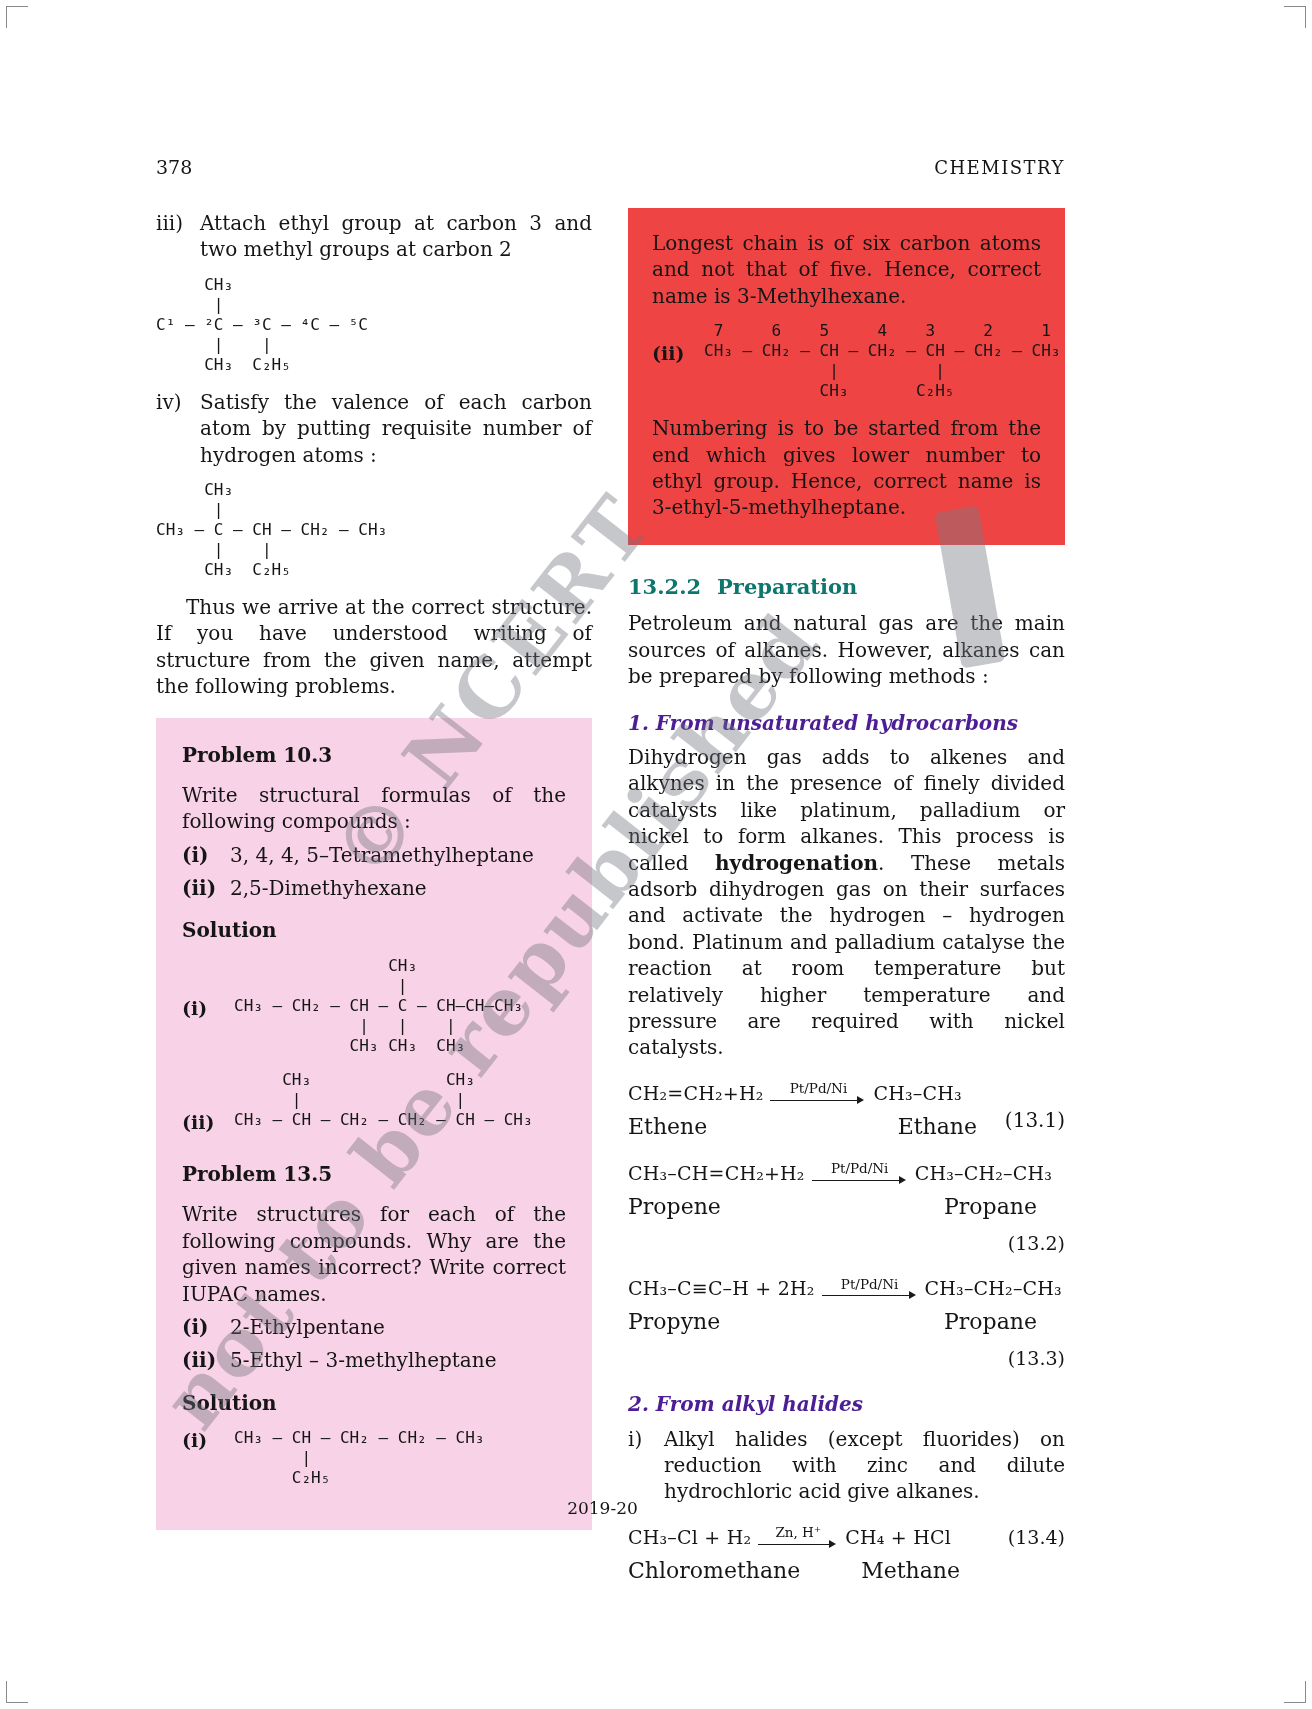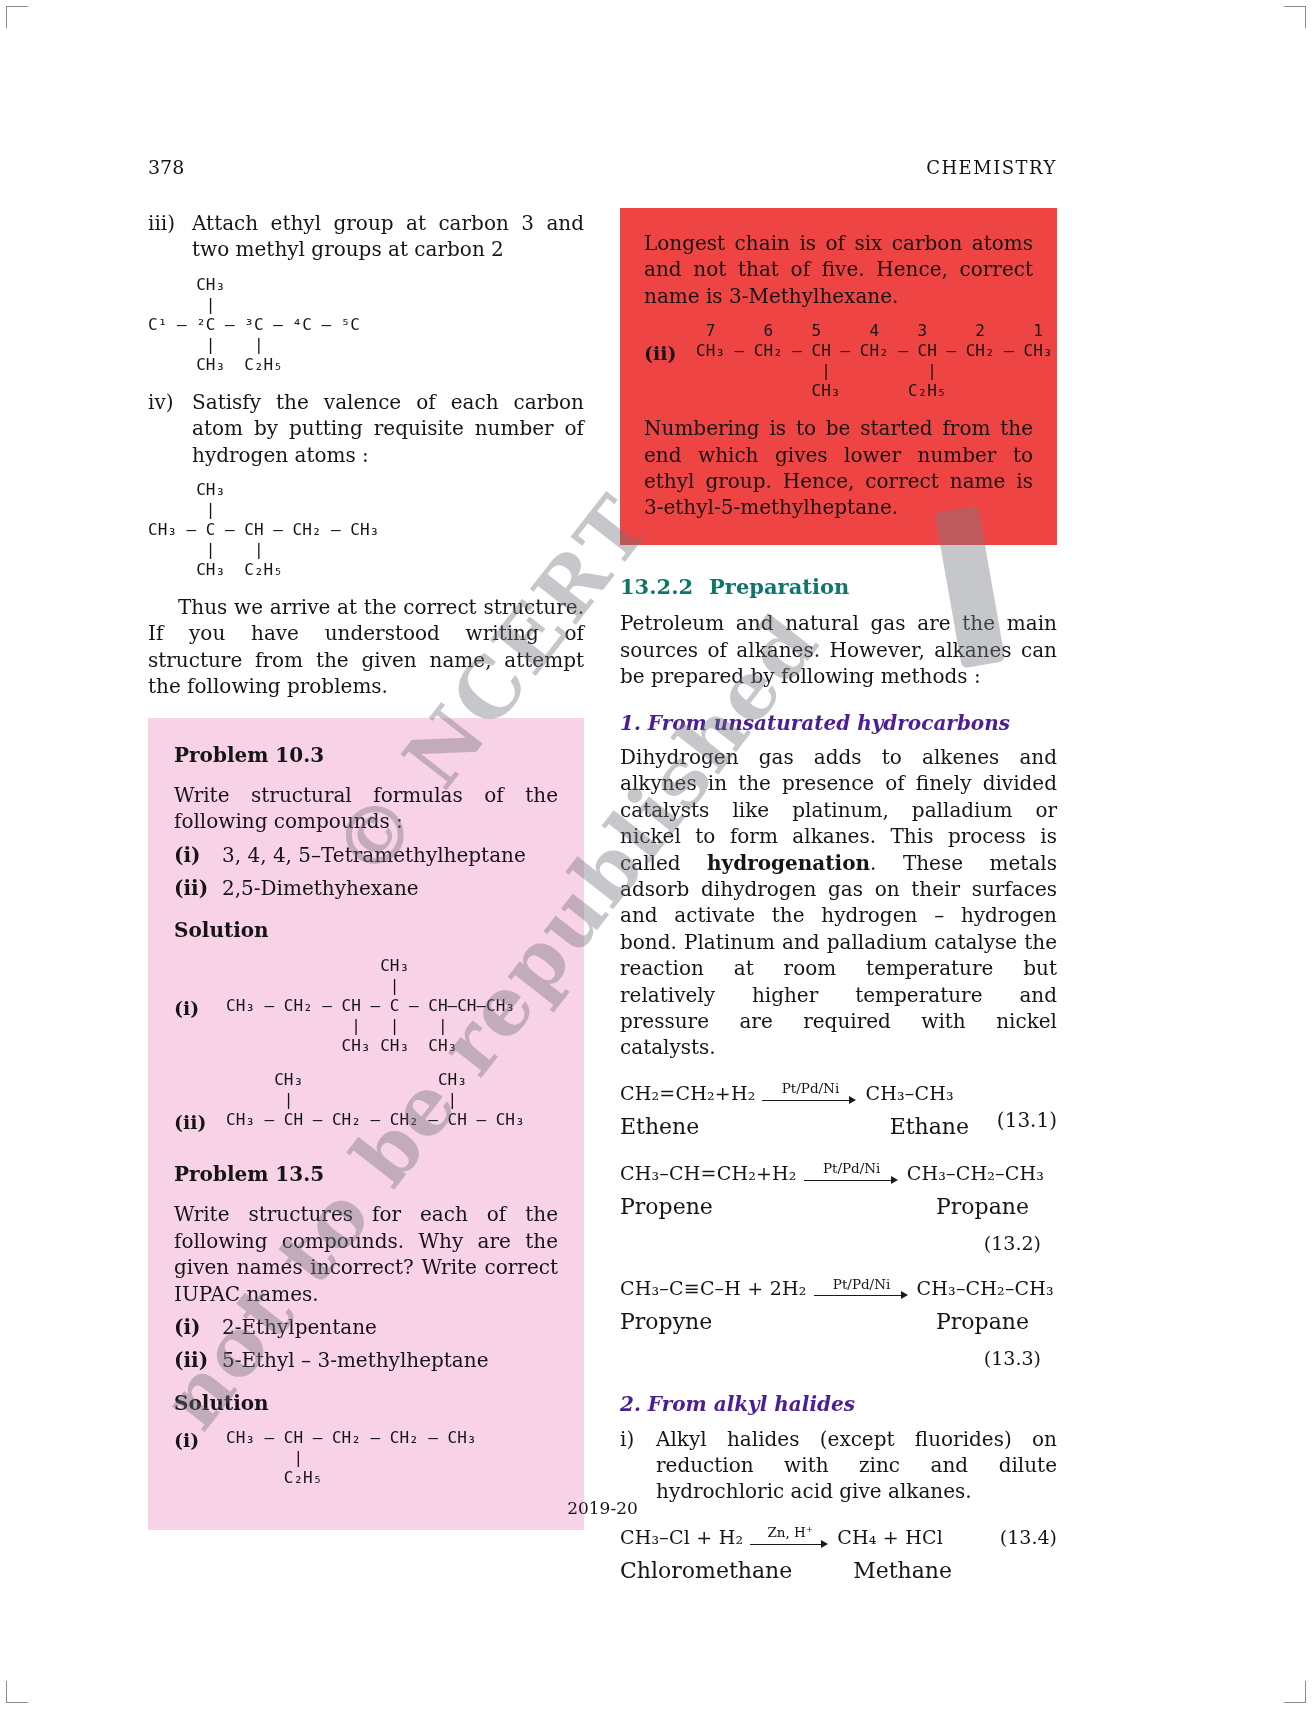--- a/index.html
+++ b/index.html
@@ -9,21 +9,21 @@
     background:#ffffff; overflow:hidden;
     font-family:"DejaVu Serif","Liberation Serif",serif;
     color:#151515;
   }
   .crop { position:absolute; width:22px; height:22px; border:0 solid #8a8a8a; pointer-events:none; }
   .crop.tl { left:6px;  top:6px;    border-left-width:1px; border-top-width:1px; }
   .crop.tr { right:6px; top:6px;    border-right-width:1px; border-top-width:1px; }
   .crop.bl { left:6px;  bottom:6px; border-left-width:1px; border-bottom-width:1px; }
   .crop.br { right:6px; bottom:6px; border-right-width:1px; border-bottom-width:1px; }
 
-  .content { position:absolute; left:148px; top:156px; width:909px; }
+  .content { position:absolute; left:156px; top:156px; width:909px; }
 
   .header { display:flex; justify-content:space-between; align-items:baseline; font-size:19px; margin-bottom:30px; }
   .header .book { letter-spacing:1.5px; font-size:18px; }
 
   .columns { display:flex; gap:36px; align-items:flex-start; }
   .col { width:437px; font-size:20px; line-height:1.32; text-align:justify; }
 
   .hang { display:flex; margin-top:2px; }
   .hang .lbl { flex:0 0 44px; }
   .hang.narrow .lbl { flex:0 0 36px; }
@@ -71,21 +71,21 @@
   .rxn-line::before { content:""; position:absolute; left:0; right:4px; top:3px; border-top:1.4px solid #1a1a1a; }
   .rxn-line::after { content:""; position:absolute; right:-2px; top:-1px; width:0; height:0;
                      border:4.5px solid transparent; border-left:7px solid #1a1a1a; }
   .eq-num-inline { margin-left:auto; padding-left:10px; }
   .eq-num-abs { position:absolute; right:0; top:26px;text-align:center; }
   .eq-names { display:flex; justify-content:space-between; font-size:22px; margin-top:6px; }
   .n1 { padding-right:88px; }
   .n2 { padding-right:28px; }
   .n3 { padding-right:28px; }
   .n4 { padding-right:105px; }
-  .eq-num-line { text-align:right; font-size:19px; margin:10px 16px 4px; }
+  .eq-num-line { text-align:right; font-size:19px; margin:10px 0 4px; }
 
   .footer { position:absolute; left:148px; top:1498px; width:909px; text-align:center; font-size:17px; }
 
   .watermark {
     position:absolute; z-index:6; pointer-events:none;
     font-family:"DejaVu Serif",serif; font-weight:bold; white-space:nowrap;
     color:rgba(112,115,126,0.40);
     transform:rotate(-52deg); transform-origin:left bottom;
   }
   .wm1 { font-size:80px; left:388px; top:802px; letter-spacing:4px; }

